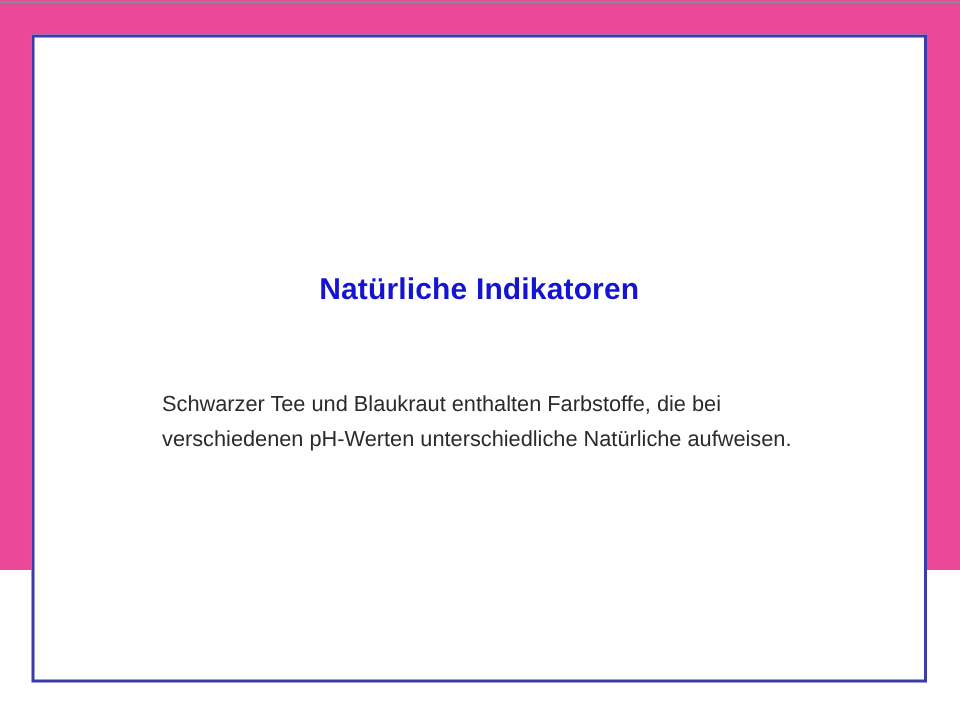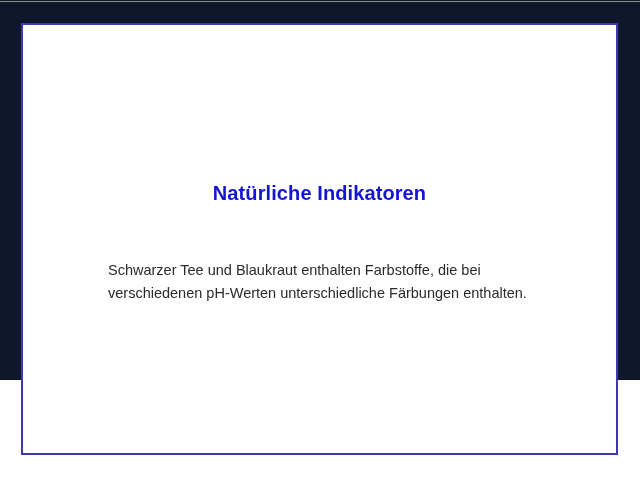--- a/index.html
+++ b/index.html
@@ -12,21 +12,21 @@
     height: 480px;
     overflow: hidden;
     font-family: "Liberation Sans", sans-serif;
     -webkit-font-smoothing: antialiased;
   }
 
   #slide-root {
     position: relative;
     width: 640px;
     height: 380px;
-    background: #0f172a;
+    background: #ec4899;
   }
 
   
   .top-hairline {
     position: absolute;
     left: 0;
     top: 1px;
     width: 640px;
     height: 1px;
     background: #8d8d8f;
@@ -79,17 +79,17 @@
 <div id="slide-root">
 
   <div class="top-hairline"></div>
 
   <div class="slide-frame">
 
     <div class="slide-title">Natürliche Indikatoren</div>
 
     <div class="slide-body">
       <span class="body-line">Schwarzer Tee und Blaukraut enthalten Farbstoffe, die bei</span>
-      <span class="body-line">verschiedenen pH-Werten unterschiedliche Färbungen enthalten.</span>
+      <span class="body-line">verschiedenen pH-Werten unterschiedliche Natürliche aufweisen.</span>
     </div>
 
   </div>
 </div>
 
 </body></html>

